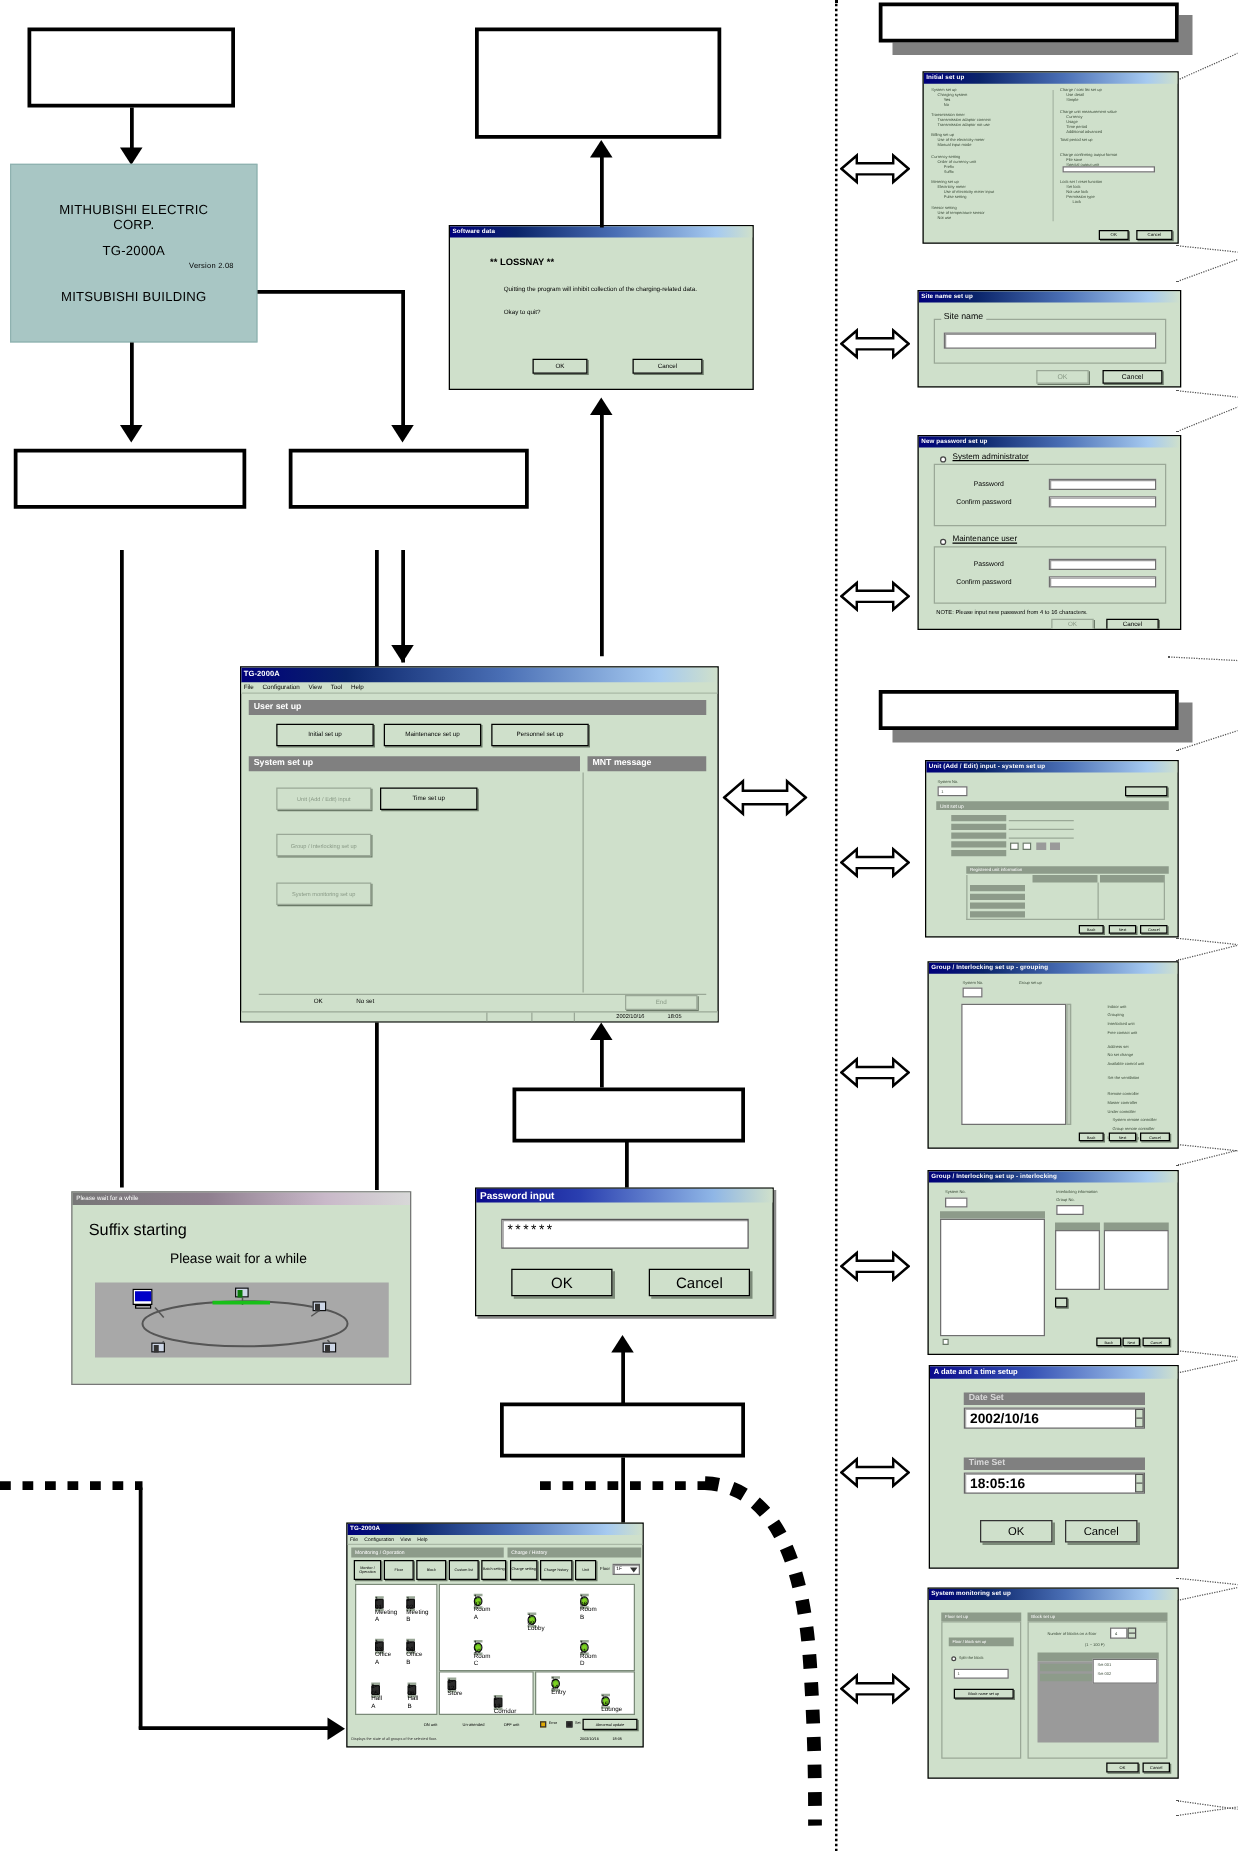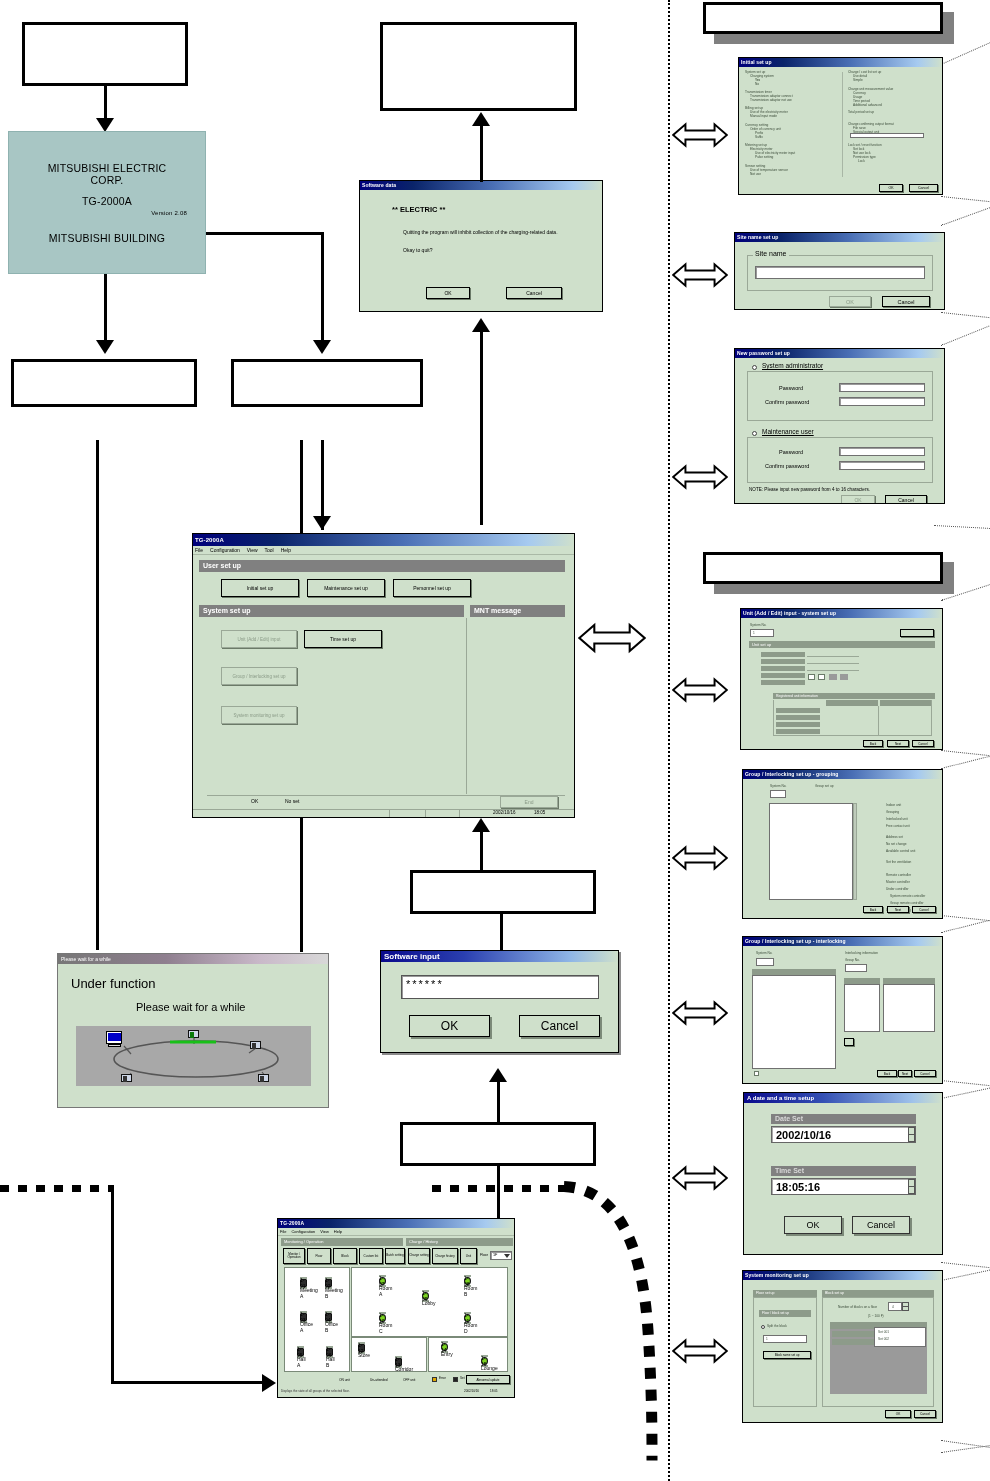--- a/index.html
+++ b/index.html
@@ -96,21 +96,21 @@
 </head>
 <body>
 
 <div class="abs cap-box" style="left:22px;top:22px;width:166px;height:64px;">
   <span class="abs" style="left:6px;top:6px;font-size:9px;"></span>
 </div>
 <div class="abs vline" style="left:104px;top:86px;height:42px;"></div>
 <div class="abs arrow-down" style="left:96px;top:118px;"></div>
 
 <div class="abs splash" style="left:8px;top:131px;width:198px;height:143px;">
-  <div>MITSUBISHI ELECTRIC</div>
+  <div>MITHUBISHI ELECTRIC</div>
   <div>CORP.</div>
   <div style="margin-top:9px;">TG-2000A</div>
   <div class="ver">Version 2.08</div>
   <div class="l4">MITSUBISHI BUILDING</div>
 </div>
 
 <div class="abs vline" style="left:104px;top:274px;height:76px;"></div>
 <div class="abs arrow-down" style="left:96px;top:340px;"></div>
 
 <div class="abs hline" style="left:206px;top:232px;width:118px;"></div>
@@ -125,21 +125,21 @@
 </div>
 
 <div class="abs vline" style="left:96px;top:440px;height:510px;"></div>
 <div class="abs vline" style="left:300px;top:440px;height:512px;"></div>
 
 <div class="abs vline" style="left:321px;top:440px;height:90px;"></div>
 <div class="abs arrow-down" style="left:313px;top:516px;"></div>
 
 <div class="abs win" style="left:359px;top:180px;width:244px;height:132px;">
   <div class="tbar">Software data</div>
-  <div class="abs warn-title" style="left:32px;top:24px;">** ELECTRIC **</div>
+  <div class="abs warn-title" style="left:32px;top:24px;">** LOSSNAY **</div>
   <div class="abs warn-body" style="left:43px;top:48px;">Quitting the program will inhibit collection of the charging-related data.</div>
   <div class="abs warn-body" style="left:43px;top:66px;">Okay to quit?</div>
   <div class="abs btn" style="left:66px;top:106px;width:44px;height:12px;font-size:5px;">OK</div>
   <div class="abs btn" style="left:146px;top:106px;width:56px;height:12px;font-size:5px;">Cancel</div>
 </div>
 
 <div class="abs vline" style="left:480px;top:118px;height:64px;"></div>
 <div class="abs arrow-up" style="left:472px;top:112px;"></div>
 <div class="abs cap-box" style="left:380px;top:22px;width:197px;height:89px;">
   <span class="abs" style="left:6px;top:6px;font-size:9px;"></span>
@@ -191,29 +191,29 @@
 </svg>
 
 <div class="abs vline" style="left:480px;top:825px;height:55px;"></div>
 <div class="abs arrow-up" style="left:472px;top:818px;"></div>
 <div class="abs cap-box" style="left:410px;top:870px;width:186px;height:44px;">
   <span class="abs" style="left:6px;top:6px;font-size:9px;"></span>
 </div>
 <div class="abs vline" style="left:500px;top:912px;height:42px;"></div>
 
 <div class="abs" style="left:380px;top:950px;width:239px;height:103px;background:#cfe0cb;border:1px solid #000;box-shadow:2px 2px 0 #8a8a8a;">
-  <div class="pwd-title">Software input</div>
+  <div class="pwd-title">Password input</div>
   <div class="abs pwd-field" style="left:20px;top:24px;width:198px;height:24px;">******</div>
   <div class="abs pwd-btn" style="left:28px;top:64px;width:81px;height:22px;">OK</div>
   <div class="abs pwd-btn" style="left:138px;top:64px;width:81px;height:22px;">Cancel</div>
 </div>
 
 <div class="abs" style="left:57px;top:953px;width:272px;height:155px;background:#cfe0cb;border:1px solid #777;">
   <div class="wait-title">Please wait for a while</div>
-  <div class="abs wait-h1" style="left:13px;top:22px;">Under function</div>
+  <div class="abs wait-h1" style="left:13px;top:22px;">Suffix starting</div>
   <div class="abs wait-h2" style="left:78px;top:47px;">Please wait for a while</div>
   <div class="abs netbox" style="left:18px;top:72px;width:235px;height:60px;">
     <svg viewBox="0 0 235 60" style="position:absolute;left:0;top:0;width:235px;height:60px;">
       <ellipse cx="120" cy="33" rx="82" ry="18" fill="none" stroke="#555" stroke-width="1.6"></ellipse>
       <line x1="48" y1="20" x2="55" y2="28" stroke="#555" stroke-width="1.2"></line>
       <line x1="118" y1="12" x2="118" y2="18" stroke="#555" stroke-width="1.2"></line>
       <line x1="180" y1="22" x2="173" y2="27" stroke="#555" stroke-width="1.2"></line>
       <line x1="55" y1="47" x2="52" y2="52" stroke="#555" stroke-width="1.2"></line>
       <line x1="186" y1="46" x2="190" y2="51" stroke="#555" stroke-width="1.2"></line>
       <path d="M94 16 L140 16" stroke="#18c018" stroke-width="3" fill="none"></path>

